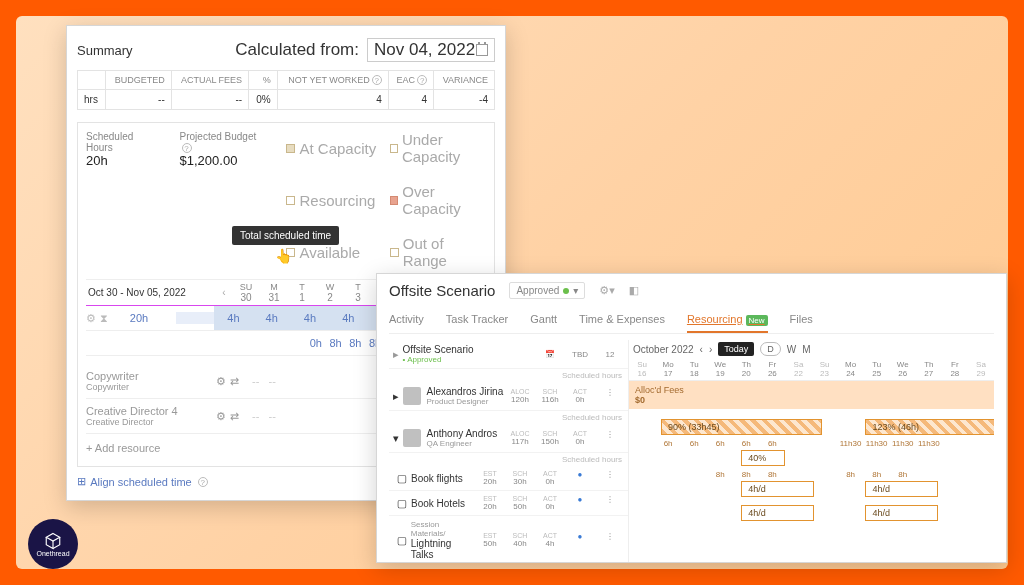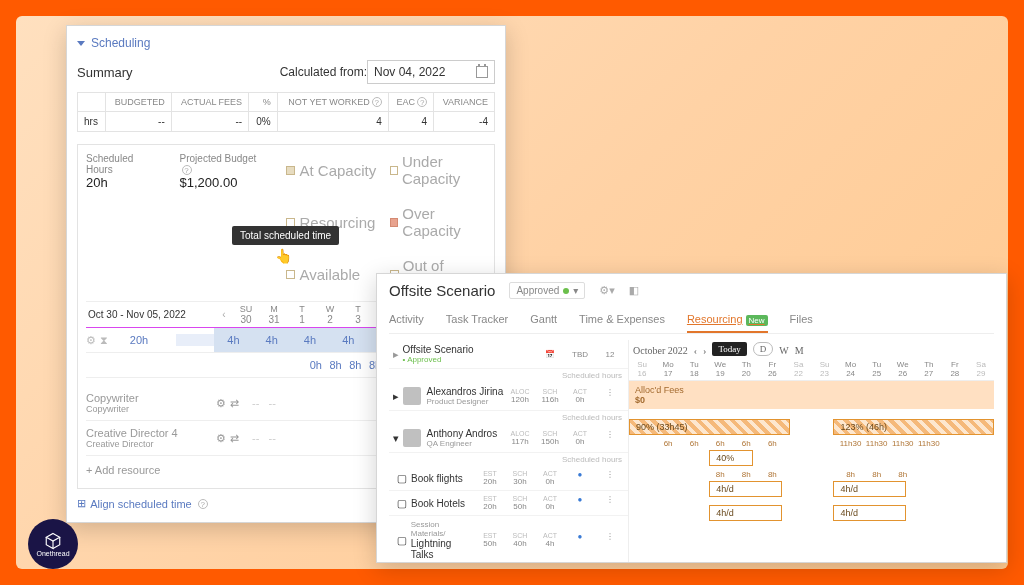--- a/index.html
+++ b/index.html
@@ -23,21 +23,21 @@
     border: 1px solid #d6d6d6;
     box-shadow: 0 6px 22px rgba(0,0,0,.18);
   }
   .panel-left {
     left: 66px; top: 25px; width: 440px;
     padding: 6px 10px 12px;
   }
   .sch-title { display:flex; align-items:center; gap:6px; color:#5a7ac0; font-size:12px; padding:4px 0;}
   .caret-down { width:0;height:0;border-left:4px solid transparent;border-right:4px solid transparent;border-top:5px solid #5a7ac0;}
   .row-summ { display:flex; justify-content:space-between; align-items:center; padding:6px 0 8px;}
-  .calc-from { display:flex; align-items:center; font-size:12px;}
+  .calc-from { display:flex; align-items:center; gap:8px; font-size:17px;}
   .calc-input { display:inline-flex; align-items:center; height:24px; border:1px solid #ccc; padding:0 6px; width:128px; justify-content:space-between; color:#333;}
   .cal-ic { width:12px;height:12px;border:1px solid #999;position:relative;}
   .cal-ic:before{content:"";position:absolute;top:-3px;left:1px;width:2px;height:3px;background:#999;}
   .cal-ic:after{content:"";position:absolute;top:-3px;right:1px;width:2px;height:3px;background:#999;}
   table.sum { width:100%; border-collapse:collapse; font-size:10px;}
   table.sum th, table.sum td { border:1px solid #e3e3e3; padding:4px 6px; text-align:right;}
   table.sum th { font-weight:400; color:#888; text-transform:uppercase; font-size:9px;}
   table.sum td:first-child, table.sum th:first-child { text-align:left;}
   .q { display:inline-block;width:10px;height:10px;border:1px solid #bbb;border-radius:50%;font-size:8px;line-height:9px;text-align:center;color:#aaa;margin-left:2px;}
   .block-sch { border:1px solid #e3e3e3; margin-top:12px; padding:8px;}
@@ -83,55 +83,51 @@
   .r-title { font-size:15px; color:#333;}
   .approved { display:flex; align-items:center; gap:4px; font-size:10px; color:#888; border:1px solid #ddd; padding:2px 6px; border-radius:2px;}
   .dot-g{width:6px;height:6px;background:#6bbf4b;border-radius:50%;}
   .tabs { display:flex; gap:22px; margin-top:10px; border-bottom:1px solid #eee; font-size:11px; color:#888;}
   .tabs div{ padding:4px 0 6px; }
   .tabs .active { color:#e2762b; border-bottom:2px solid #e2762b;text-decoration:underline;}
   .badge-new{background:#5bb85b;color:#fff;font-size:8px;padding:1px 3px;border-radius:2px;margin-left:3px;}
   .r-body { display:flex; margin-top:6px;}
   .r-left { width:240px; border-right:1px solid #eee;}
   .r-right { flex:1; overflow:hidden;}
-  .timebar{display:flex;align-items:flex-end;gap:6px;font-size:10px;color:#666;padding:2px 4px;font-family:Liberation Serif, serif;}
+  .timebar{display:flex;align-items:center;gap:6px;font-size:10px;color:#666;padding:2px 4px;}
   .timebar .today{background:#222;color:#fff;padding:2px 6px;border-radius:2px;font-size:9px;}
   .pill{border:1px solid #bbb;border-radius:10px;padding:1px 6px;font-size:9px;}
   .days{display:grid;grid-template-columns:repeat(14,1fr);font-size:8px;color:#888;text-align:center;border-bottom:1px solid #eee;}
   .days div{padding:2px 0;}
   .days .wend{color:#bbb;}
   .alloc{background:#ffe0c2;padding:4px 6px;font-size:9px;color:#a36a2f;}
   .res-row{display:flex;align-items:center;padding:4px 4px;border-bottom:1px solid #f2f2f2;}
   .avatar{width:18px;height:18px;background:#c0c0c0;border-radius:2px;margin-right:6px;flex-shrink:0;}
   .res-name{font-size:10px;color:#333;line-height:1.1;}
   .res-sub{font-size:8px;color:#999;}
   .cells{display:flex;margin-left:auto;gap:2px;font-size:8px;color:#888;text-align:center;}
   .cells .c{width:28px;}
   .cells .h{font-size:7px;color:#bbb;}
   .schlabel{font-size:8px;color:#bbb;text-align:right;padding:2px 6px;}
   .bar{height:16px;background:#f5b97a;border:1px solid #e2932f;font-size:9px;color:#6a4a1e;display:flex;align-items:center;padding:0 6px;}
   .bar.hatch{background:repeating-linear-gradient(45deg,#f5b97a,#f5b97a 4px,#fde7cf 4px,#fde7cf 8px);}
   .slot{display:grid;grid-template-columns:repeat(14,1fr);gap:0;}
   .slot span{font-size:8px;color:#b07637;text-align:center;padding:2px 0;}
   .barwrap{position:relative;height:18px;}
-  .seg{position:absolute;height:16px;}
+  .seg{position:absolute;height:16px;margin-left:32px;}
   .logo{position:absolute;left:28px;bottom:16px;width:50px;height:50px;border-radius:50%;background:#1a1446;display:flex;flex-direction:column;align-items:center;justify-content:center;color:#fff;}
   .logo svg{width:18px;height:18px;}
   .logo span{font-size:7px;}
 </style>
 </head>
 <body>
 
 <div class="bg-wash"></div>
 
 <div class="panel panel-left">
-  <div class="sch-title">
-    <span class="caret-down"></span>
-    <span>Scheduling</span>
-  </div>
   <div class="row-summ">
     <div style="font-size:13px">Summary</div>
     <div class="calc-from">
       <span>Calculated from:</span>
       <span class="calc-input">
         <span>Nov 04, 2022</span>
         <span class="cal-ic"></span>
       </span>
     </div>
   </div>

